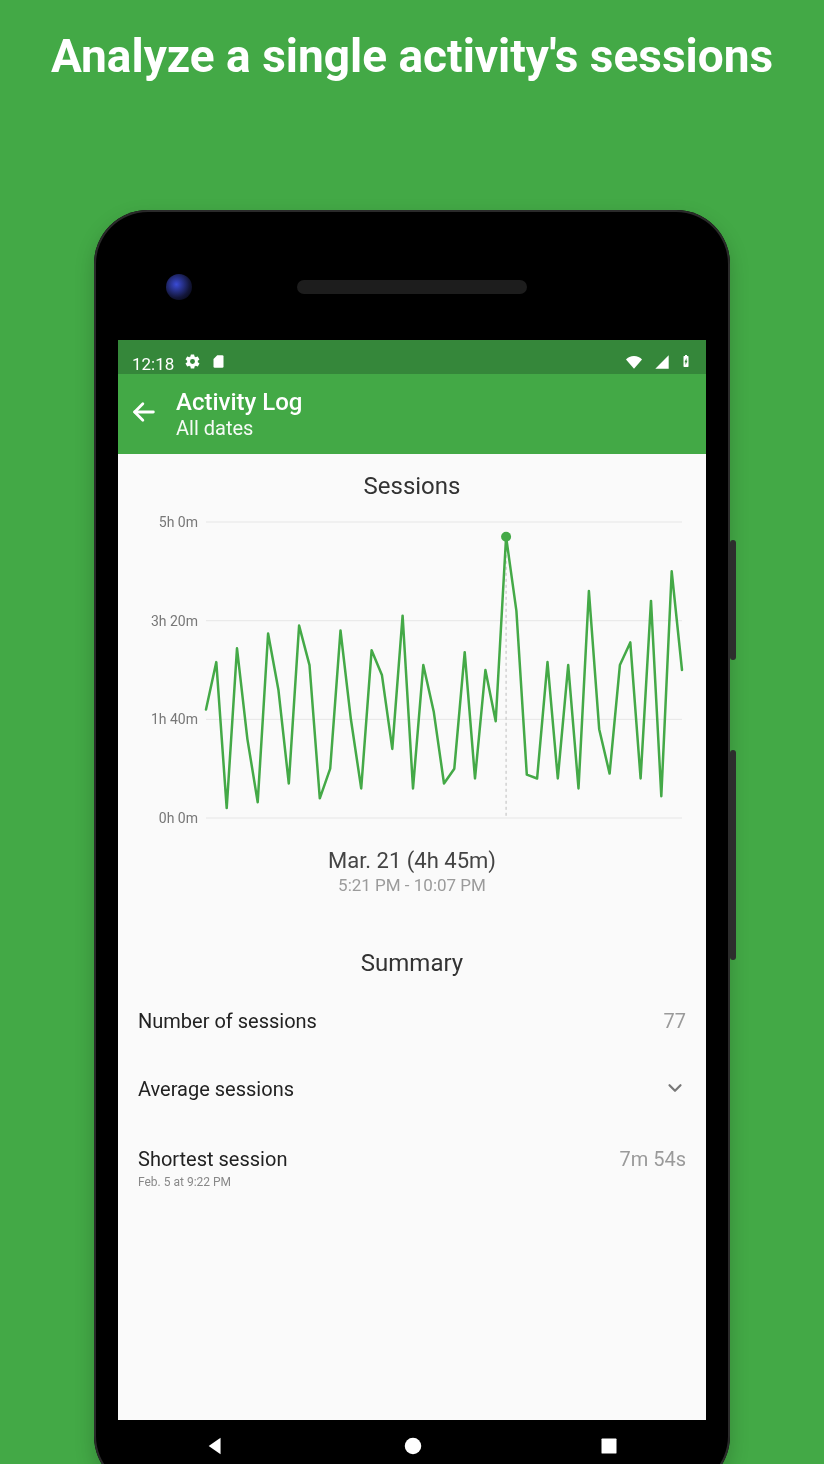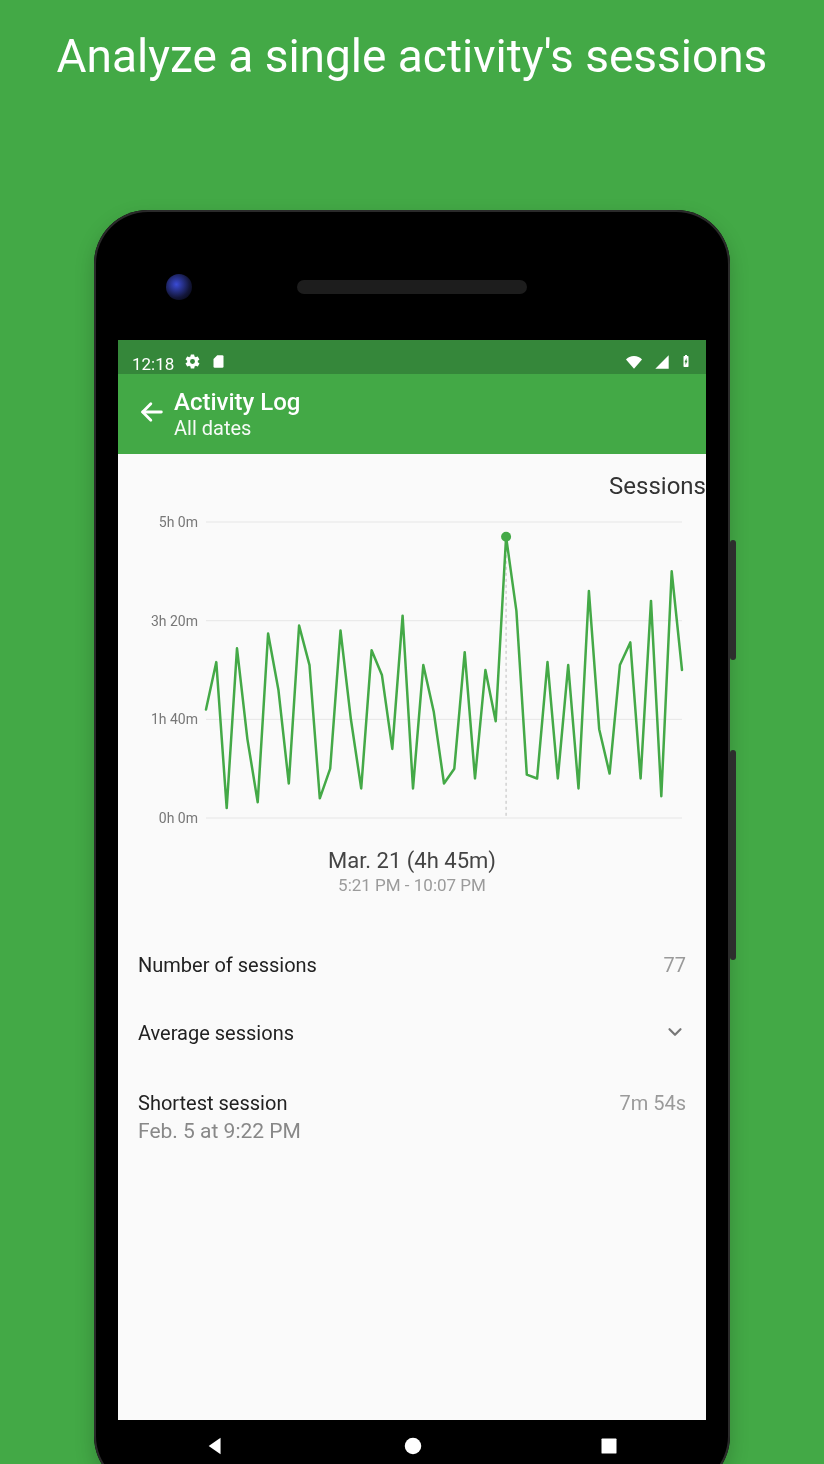--- a/index.html
+++ b/index.html
@@ -7,21 +7,21 @@
   body {
     background: #43a946;
     font-family: Roboto, "Helvetica Neue", Arial, sans-serif;
     overflow: hidden;
     position: relative;
   }
   .promo-title {
     color: #fff;
     font-size: 46px;
     text-align: center;
-    font-weight: 400;
+    font-weight: 700;
     padding: 28px 40px 0 40px;
     line-height: 1.25;
   }
 
   
   .phone {
     position: absolute;
     left: 50%;
     transform: translateX(-50%);
     top: 210px;
@@ -85,38 +85,38 @@
   .statusbar .spacer { flex: 1; }
   .statusbar svg { fill: #fff; }
 
   
   .appbar {
     height: 80px;
     background: #43a946;
     color: #fff;
     display: flex;
     align-items: center;
-    padding: 0 20px;
-    gap: 8px;
+    padding: 0 12px;
+    gap: 18px;
   }
   .appbar .back svg { stroke: #fff; }
   .appbar-titles { display: flex; flex-direction: column; }
   .appbar-title { font-size: 24px; font-weight: 500; }
   .appbar-sub { font-size: 20px; opacity: .95; }
 
   .content {
     position: absolute;
     top: 114px;
     left: 0; right: 0; bottom: 0;
     background: #fafafa;
     overflow: hidden;
   }
 
   .section-title {
-    text-align: right;
+    text-align: center;
     font-size: 24px;
     color: #333;
     padding: 18px 0 10px 0;
   }
 
   
   .chart-wrap {
     position: relative;
     height: 330px;
     margin: 0 16px;
@@ -146,21 +146,21 @@
   .summary-row {
     display: flex;
     align-items: flex-start;
     padding: 22px 20px;
   }
   .summary-row .label {
     font-size: 20px;
     color: #222;
   }
   .summary-row .sub {
-    font-size: 21px;
+    font-size: 12px;
     color: #888;
     margin-top: 4px;
   }
   .summary-row .value {
     margin-left: auto;
     font-size: 20px;
     color: #9a9a9a;
   }
   .summary-row .chevron {
     margin-left: auto;
@@ -250,20 +250,21 @@
             <circle cx="372.0869565217391" cy="26.80000000000001" r="5" fill="#44a947"></circle>
           </svg>
       </div>
 
       <div class="chart-caption">
         <div class="line1">Mar. 21 (4h 45m)</div>
         <div class="line2">5:21 PM - 10:07 PM</div>
       </div>
 
       <div class="summary">
+        <div class="section-title">Summary</div>
 
         <div class="summary-row">
           <div>
             <div class="label">Number of sessions</div>
           </div>
           <div class="value">77</div>
         </div>
 
         <div class="summary-row">
           <div>

